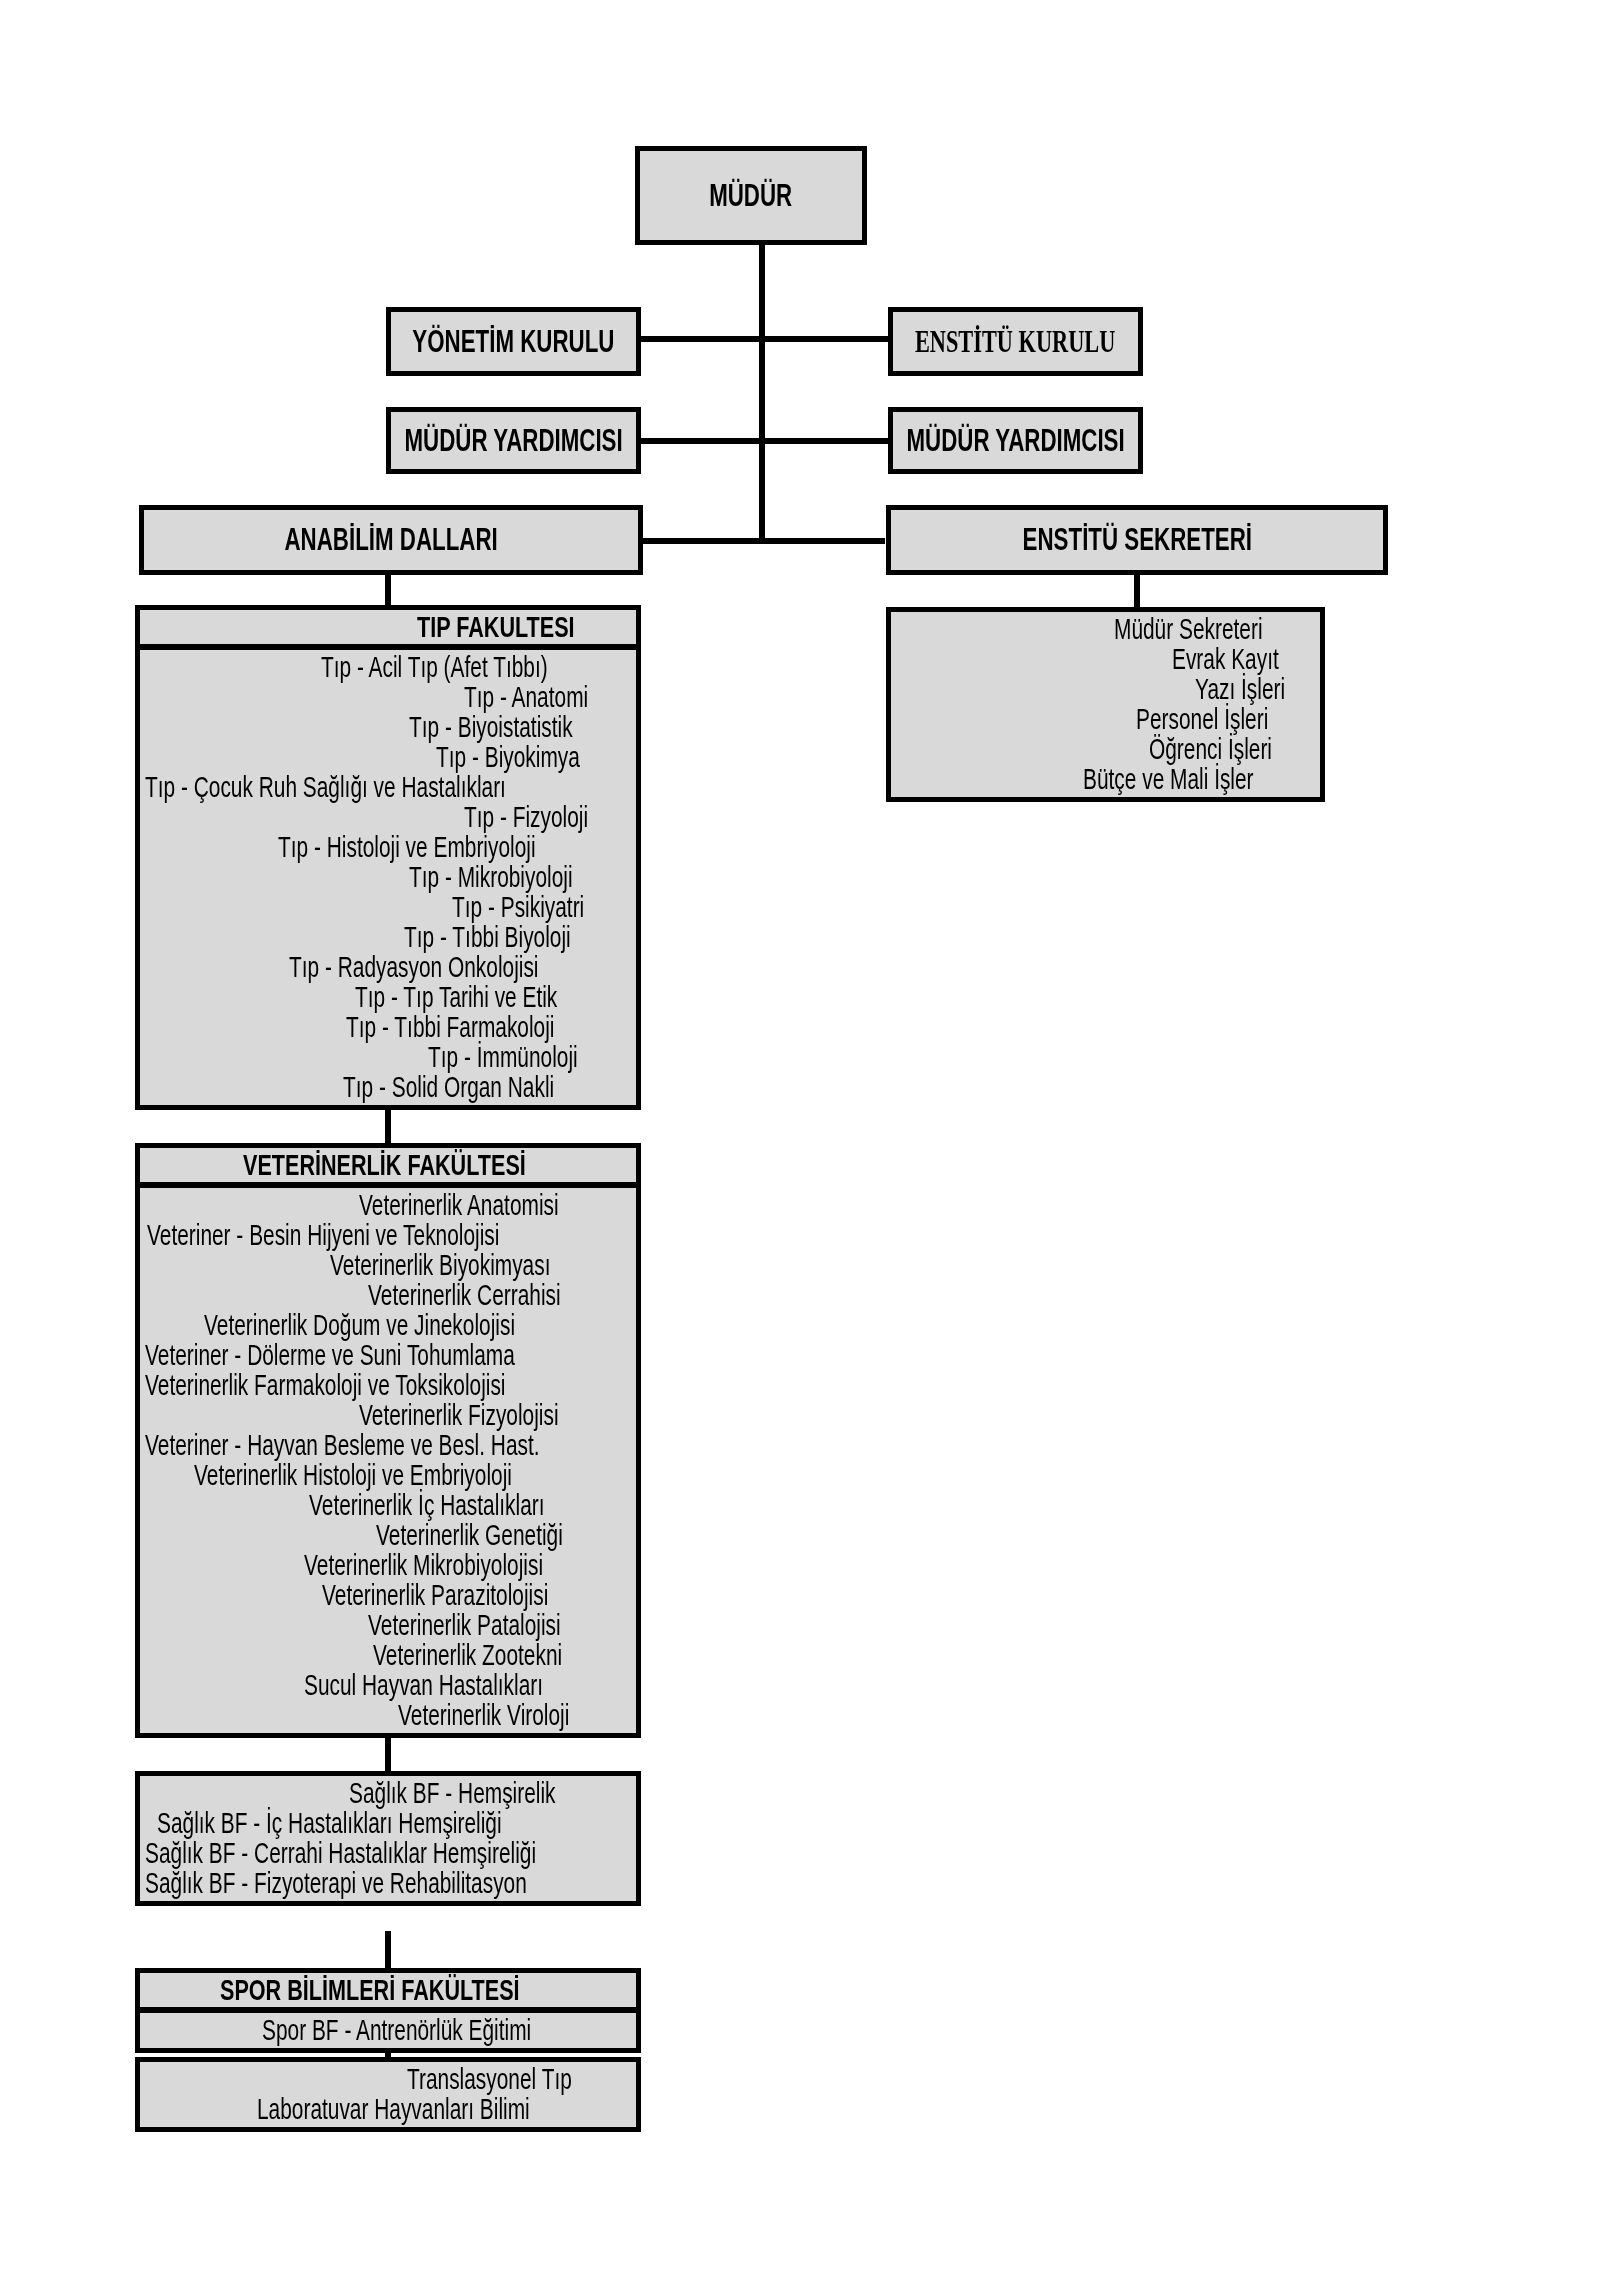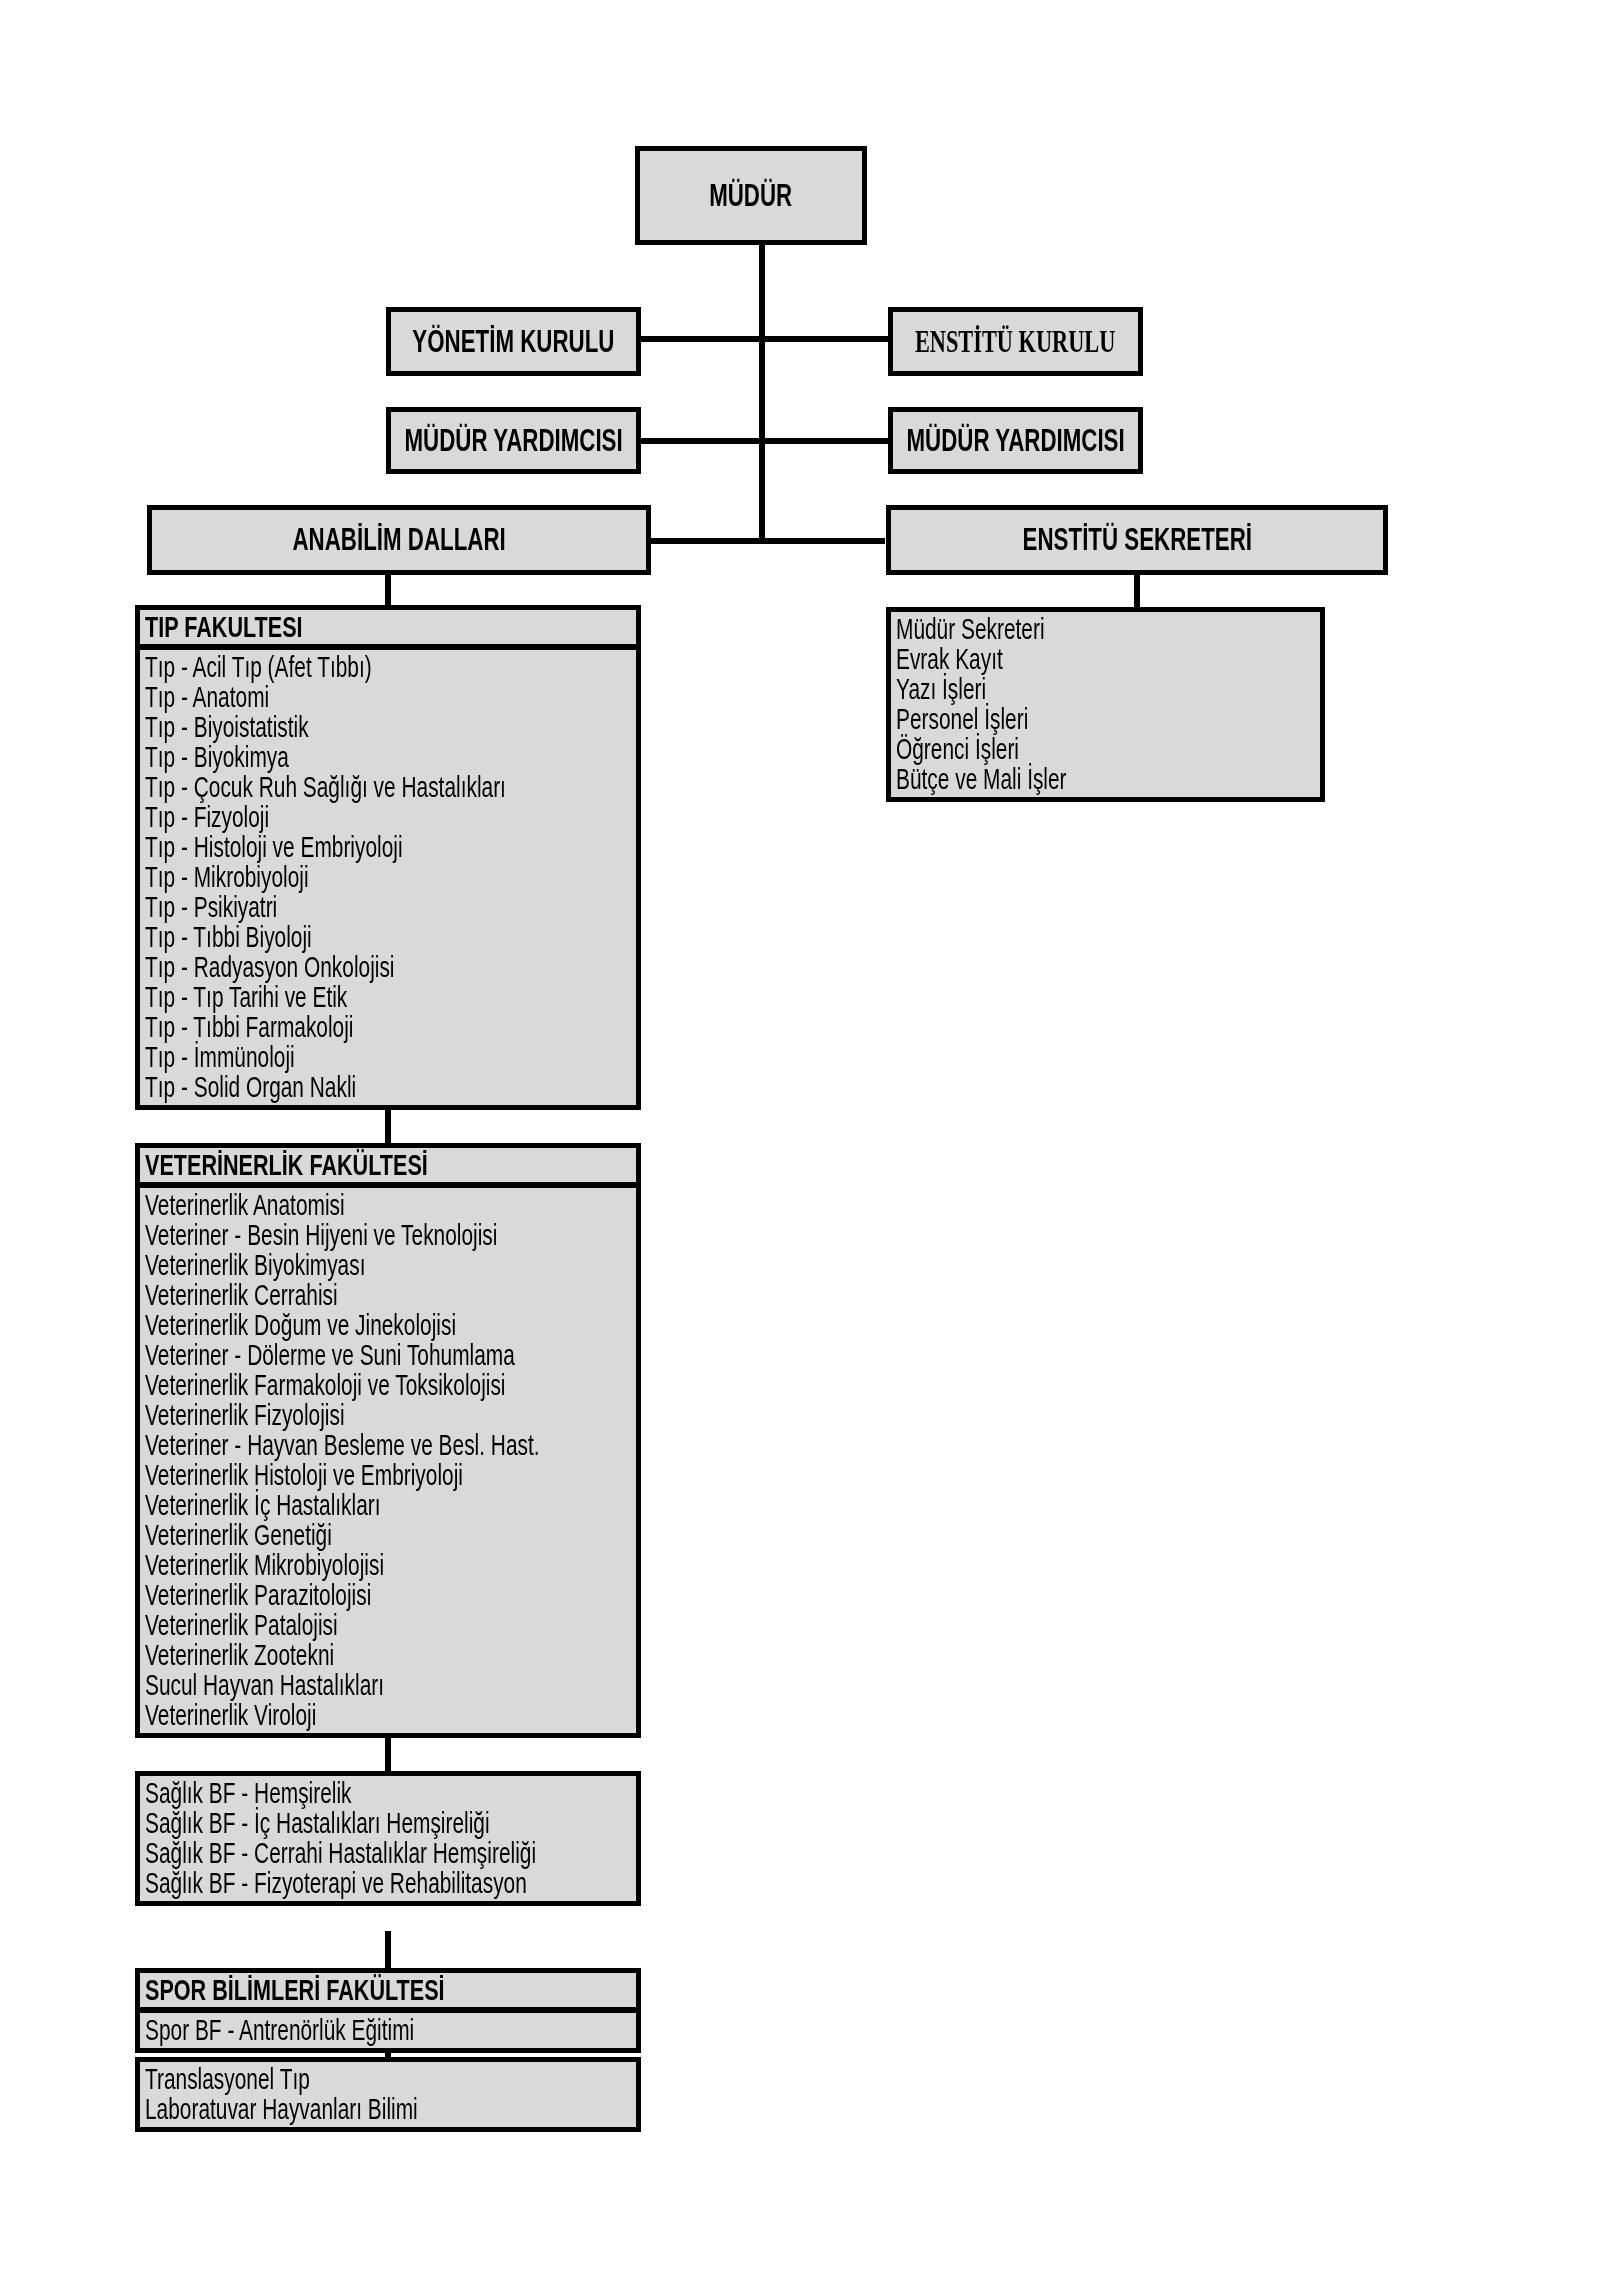--- a/index.html
+++ b/index.html
@@ -53,20 +53,21 @@
   }
 
   
   .section {
     position: absolute;
     box-sizing: border-box;
     width: 506px;
     background: #d9d9d9;
     border: 5.2px solid #000000;
     z-index: 2;
+    text-align: right;
   }
   .sec-header {
     height: 34px;
     line-height: 34px;
     border-bottom: 6.5px solid #000000;
     padding-left: 5.2px;
     font-weight: bold;
     font-size: 30px;
     white-space: nowrap;
     overflow: hidden;
@@ -80,21 +81,21 @@
     font-size: 29px;
     font-weight: normal;
     white-space: nowrap;
   }
 
   #box-mudur        { left: 635px;  top: 146px; width: 232px; height: 99px; }
   #box-yonetim      { left: 386px;  top: 307px; width: 255px; height: 69px; }
   #box-ekurulu      { left: 888px; top: 307px; width: 255px; height: 69px; font-family: Liberation Serif, serif; }
   #box-myrd-left    { left: 386px;  top: 407px; width: 255px; height: 67px; }
   #box-myrd-right   { left: 888px; top: 407px; width: 255px; height: 67px; }
-  #box-anabilim     { left: 147px;  top: 505px; width: 504px; height: 70px; }
+  #box-anabilim     { left: 139px;  top: 505px; width: 504px; height: 70px; }
   #box-esekreter    { left: 886px; top: 505px; width: 502px; height: 70px; }
 
   #line-mudur-v     { left: 759px; top: 245px;  width: 5.9px;   height: 296px; }
   #line-kurulu-h    { left: 641px;  top: 336px;  width: 247px; height: 5.9px; }
   #line-yrd-h       { left: 641px;  top: 438px;  width: 247px; height: 5.9px; }
   #line-anabilim-h  { left: 639px;  top: 538px;  width: 246px; height: 5.9px; }
   #line-anabilim-tip{ left: 385px;  top: 575px;  width: 5.9px;   height: 33px; }
   #line-tip-vet     { left: 385px;  top: 1106px; width: 5.9px;   height: 38px; }
   #line-vet-saglik  { left: 385px;  top: 1735px; width: 5.9px;   height: 39px; }
   #line-saglik-spor { left: 385px;  top: 1931px; width: 5.9px;   height: 39px; }

